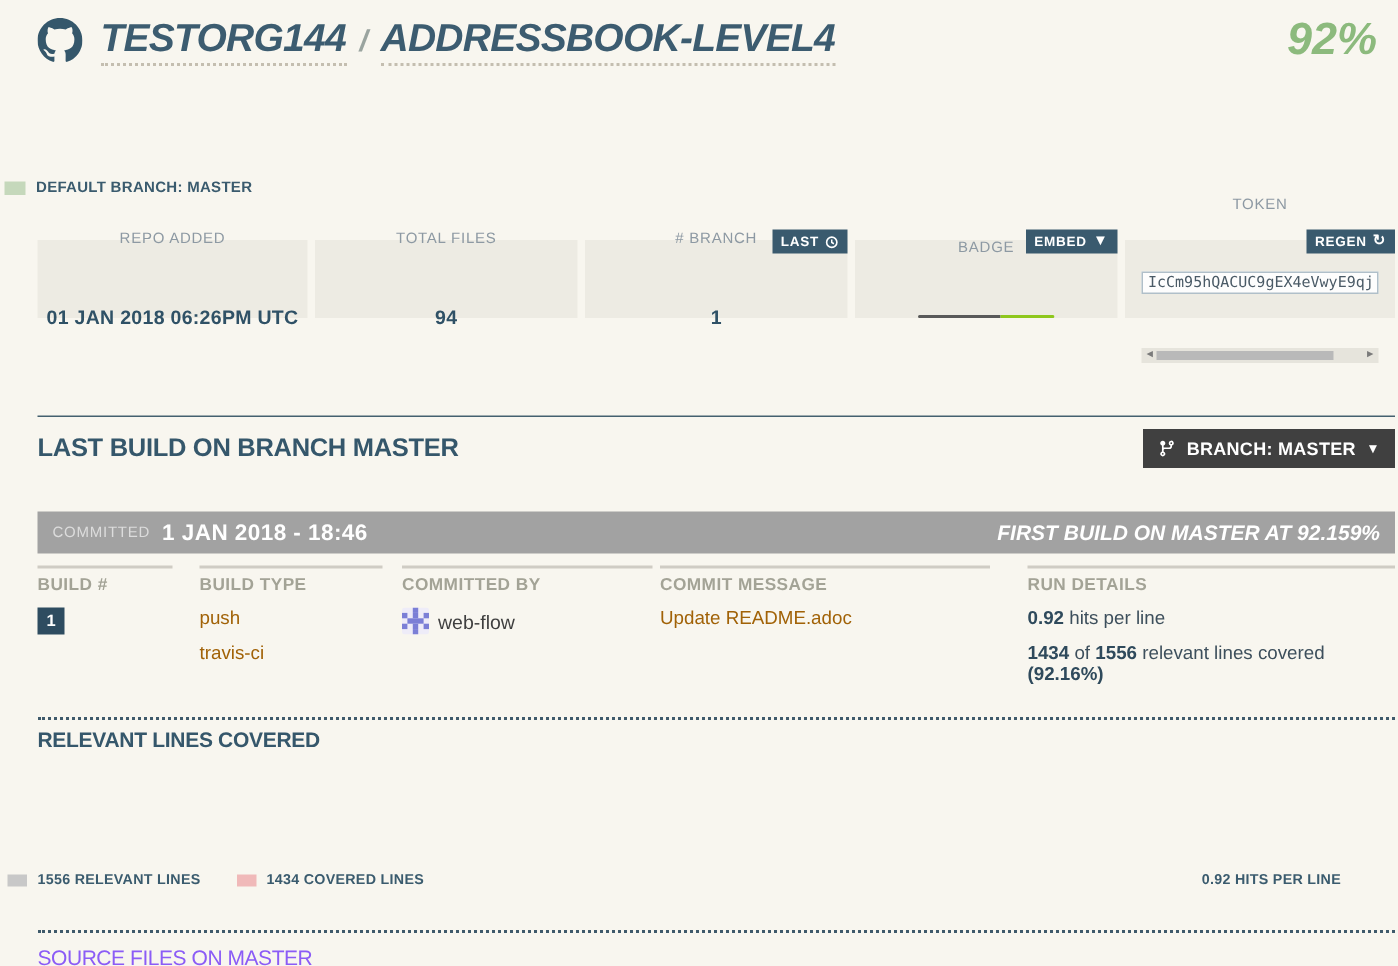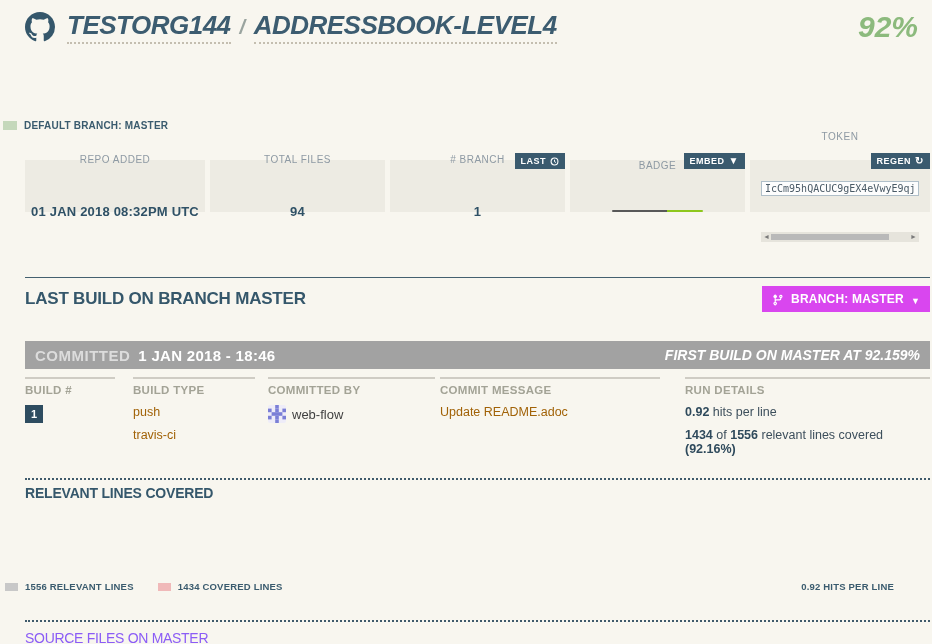--- a/index.html
+++ b/index.html
@@ -47,28 +47,28 @@
                  font-family:"DejaVu Sans Mono", monospace; font-size:10px; color:#4a5a66; padding:1px 3px; }
   .token-scroll { width:158px; height:10px; margin-top:1px; background:#e6e4dc; position:relative;
                   display:flex; align-items:center; justify-content:space-between; padding:0 2px; }
   .token-scroll .arrow { font-size:7px; color:#7a7a7a; line-height:10px; }
   .token-scroll .thumb { position:absolute; left:10px; top:2px; width:118px; height:6px; background:#b9b9b9; }
 
   
   .solid-divider { margin:65px 2px 0 25px; border-top:1px solid #44606f; }
   .section-head { display:flex; align-items:center; margin:8px 2px 0 25px; }
   .section-head h2 { font-size:17px; font-weight:bold; color:#35576b; letter-spacing:-0.2px; }
-  .branch-btn { margin-left:auto; background:#d946ef; color:#fff; border:none; cursor:pointer;
+  .branch-btn { margin-left:auto; background:#404040; color:#fff; border:none; cursor:pointer;
                 font-family:"Liberation Sans",sans-serif; font-size:12px; font-weight:bold; letter-spacing:0.2px;
-                padding:6px 10px; display:flex; align-items:flex-end; gap:7px; }
+                padding:6px 10px; display:flex; align-items:center; gap:7px; }
   .branch-btn svg { width:12px; height:12px; fill:#fff; }
   .branch-btn .caret { font-size:9px; }
 
   .gray-bar { margin:29px 2px 0 25px; height:28px; background:#a2a2a2; display:flex; align-items:center; padding:0 10px; }
-  .gray-bar .c-label { font-size:15px; font-weight:bold; color:#dcdcdc; letter-spacing:0.5px; margin-right:8px; }
+  .gray-bar .c-label { font-size:10px; font-weight:normal; color:#dcdcdc; letter-spacing:0.5px; margin-right:8px; }
   .gray-bar .c-date { font-size:15px; font-weight:bold; color:#fff; letter-spacing:0.3px; }
   .gray-bar .first-build { margin-left:auto; font-size:14px; font-weight:bold; font-style:italic; color:#fff; }
 
   .cols { display:flex; margin:8px 2px 0 25px; }
   .col { border-top:2px solid #cfccc4; padding-top:5px; }
   .col-h { font-size:11.5px; font-weight:bold; color:#a3a396; letter-spacing:0.3px; }
   .col1 { width:90px; margin-right:18px; }
   .col2 { width:122px; margin-right:13px; }
   .col3 { width:167px; margin-right:5px; }
   .col4 { width:220px; margin-right:25px; }
@@ -110,21 +110,21 @@
 
 <div class="top-legend">
   <span class="legend-sq sq-green"></span>
   <span class="legend-label">DEFAULT BRANCH: MASTER</span>
 </div>
 
 <div class="stats">
 
   <div class="stat-box b-repo">
     <div class="label">REPO ADDED</div>
-    <div class="value">01 JAN 2018 08:32PM UTC</div>
+    <div class="value">01 JAN 2018 06:26PM UTC</div>
   </div>
 
   <div class="stat-box b-files">
     <div class="label">TOTAL FILES</div>
     <div class="value">94</div>
   </div>
 
   <div class="stat-box b-builds">
     <button class="corner-btn">
       <span>LAST</span>

